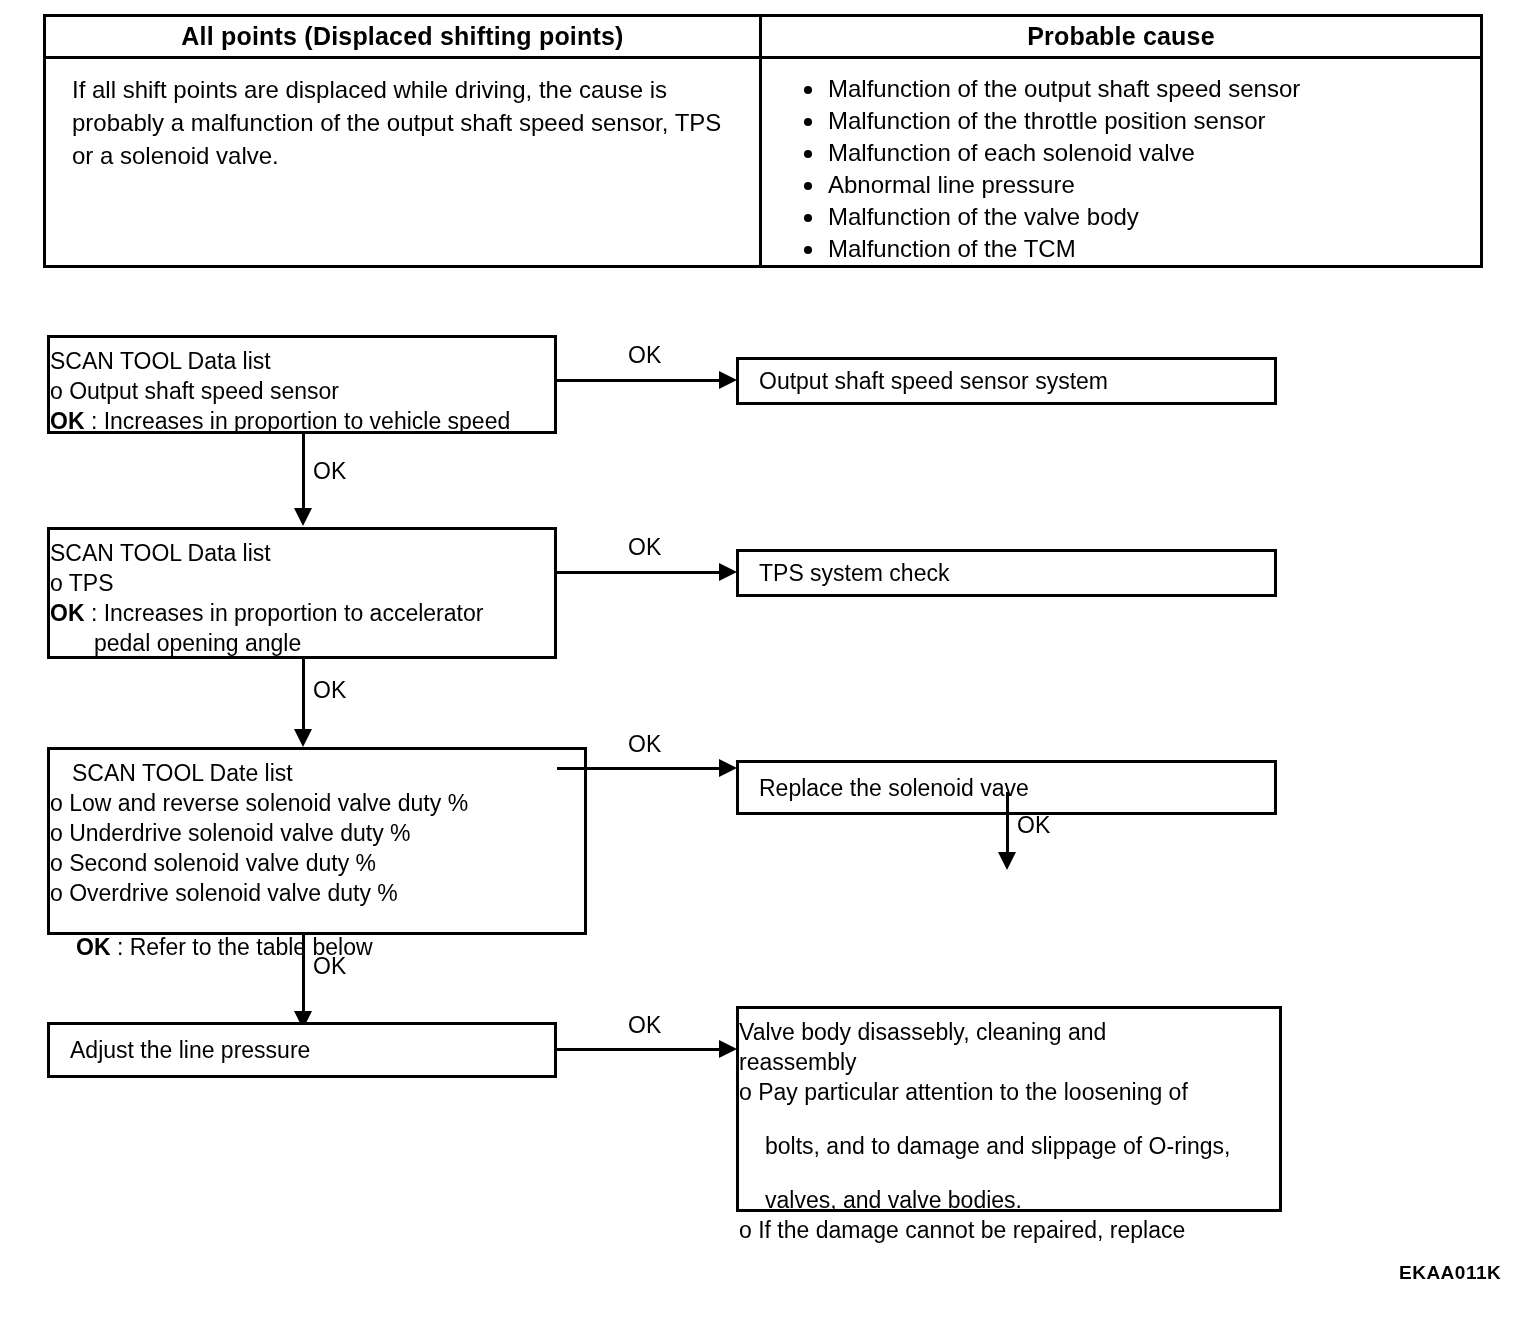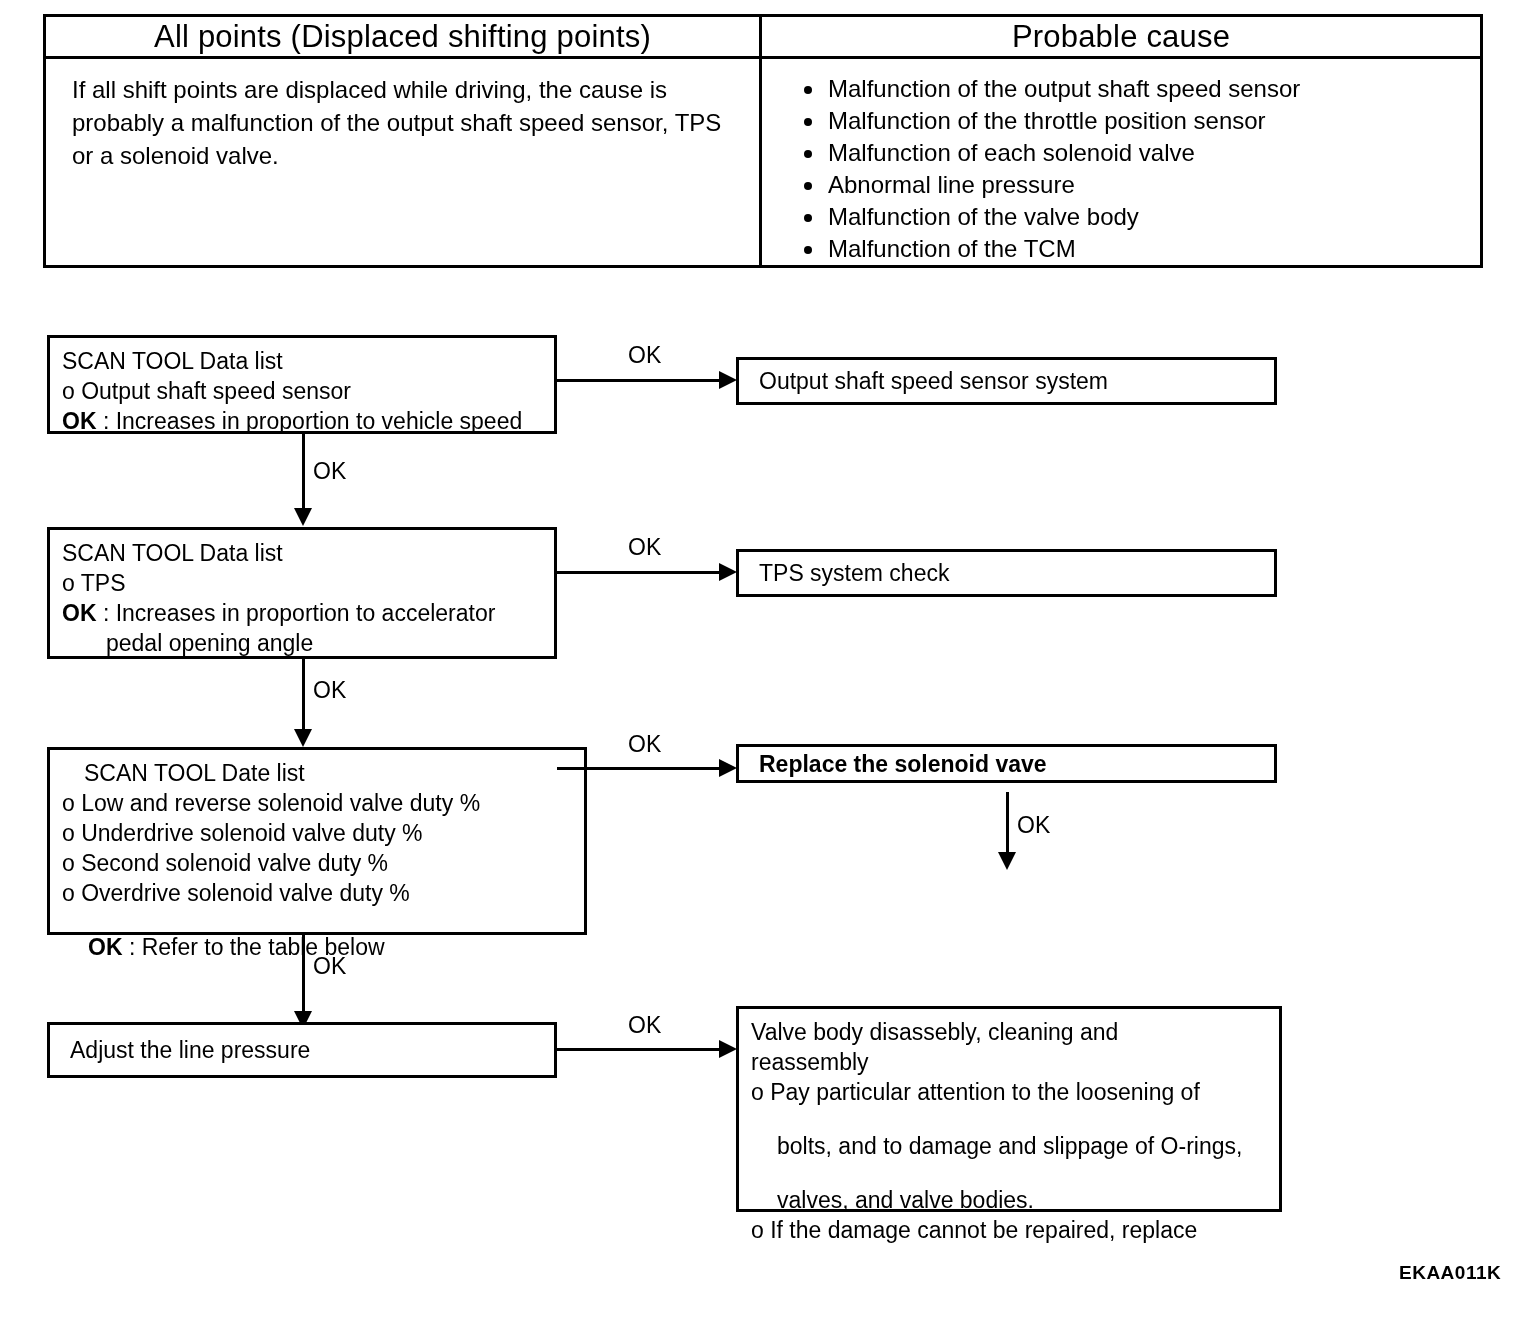--- a/index.html
+++ b/index.html
@@ -46,22 +46,22 @@
     box-sizing: border-box;
   }
   .col-right {
     flex: 1;
     box-sizing: border-box;
   }
   .th {
     display: flex;
     align-items: center;
     justify-content: center;
-    font-size: 31px;
-    font-weight: normal;
+    font-size: 25px;
+    font-weight: bold;
     letter-spacing: 0.2px;
   }
   .cell-text {
     padding: 14px 14px 0 26px;
     font-size: 24px;
     line-height: 33px;
   }
   .bullets {
     list-style: none;
     margin: 0;
@@ -87,21 +87,21 @@
   
   .fbox {
     position: absolute;
     border: 3px solid #000;
     box-sizing: border-box;
     background: #fff;
     font-size: 23px;
     line-height: 30px;
   }
   .fbox .ftext {
-    padding: 8px 12px;
+    padding: 8px 0;
   }
   .fbox.single {
     display: flex;
     align-items: center;
   }
   .fbox.single .ftext {
     padding: 0 0 0 20px;
   }
   .row {
     white-space: pre;
@@ -220,21 +220,21 @@
       <div class="row">o Second solenoid valve duty %</div>
       <div class="row">o Overdrive solenoid valve duty %</div>
       <div class="row ind1"><b class="ok">OK</b><span> : Refer to the table below</span></div>
     </div>
   </div>
 
   <div class="hline" style="left:557px; top:767px; width:164px;"></div>
   <div class="arrow-r" style="left:719px; top:759px;"></div>
   <div class="ok-label" style="left:628px; top:733px;">OK</div>
 
-  <div class="fbox single" style="left:736px; top:744px; width:541px; height:39px;font-weight:bold;">
+  <div class="fbox single" style="left:736px; top:760px; width:541px; height:55px;">
     <div class="ftext">Replace the solenoid vave</div>
   </div>
 
   <div class="vline" style="left:1006px; top:792px; height:62px;"></div>
   <div class="arrow-d" style="left:998px; top:852px;"></div>
   <div class="ok-label" style="left:1017px; top:814px;">OK</div>
 
 
   <div class="vline" style="left:302px; top:935px; height:78px;"></div>
   <div class="arrow-d" style="left:294px; top:1011px;"></div>

